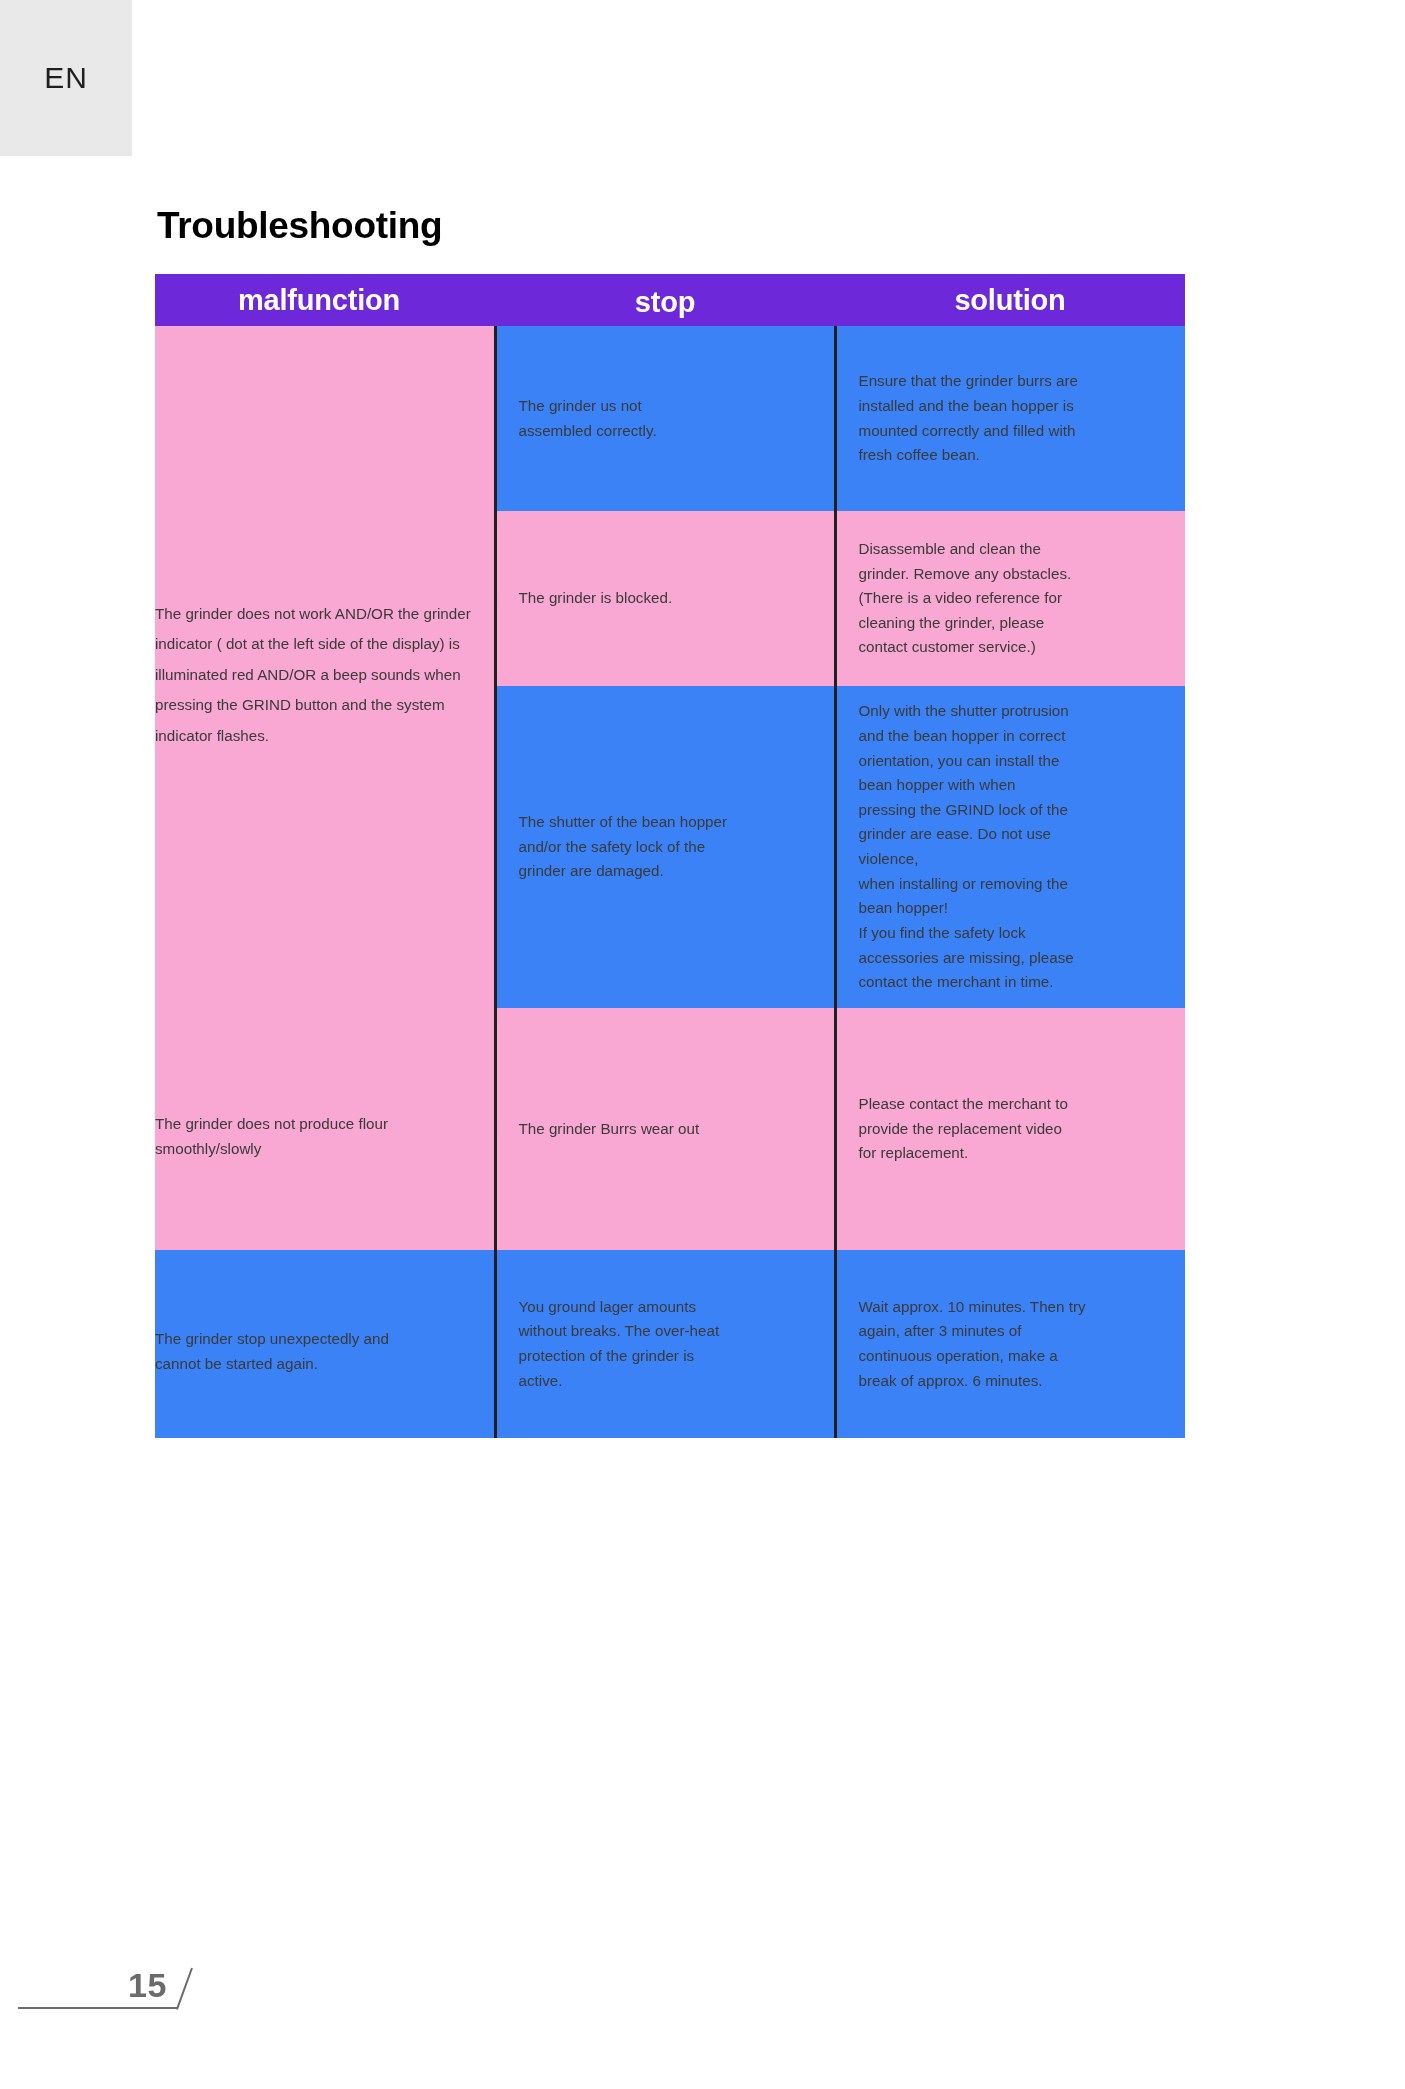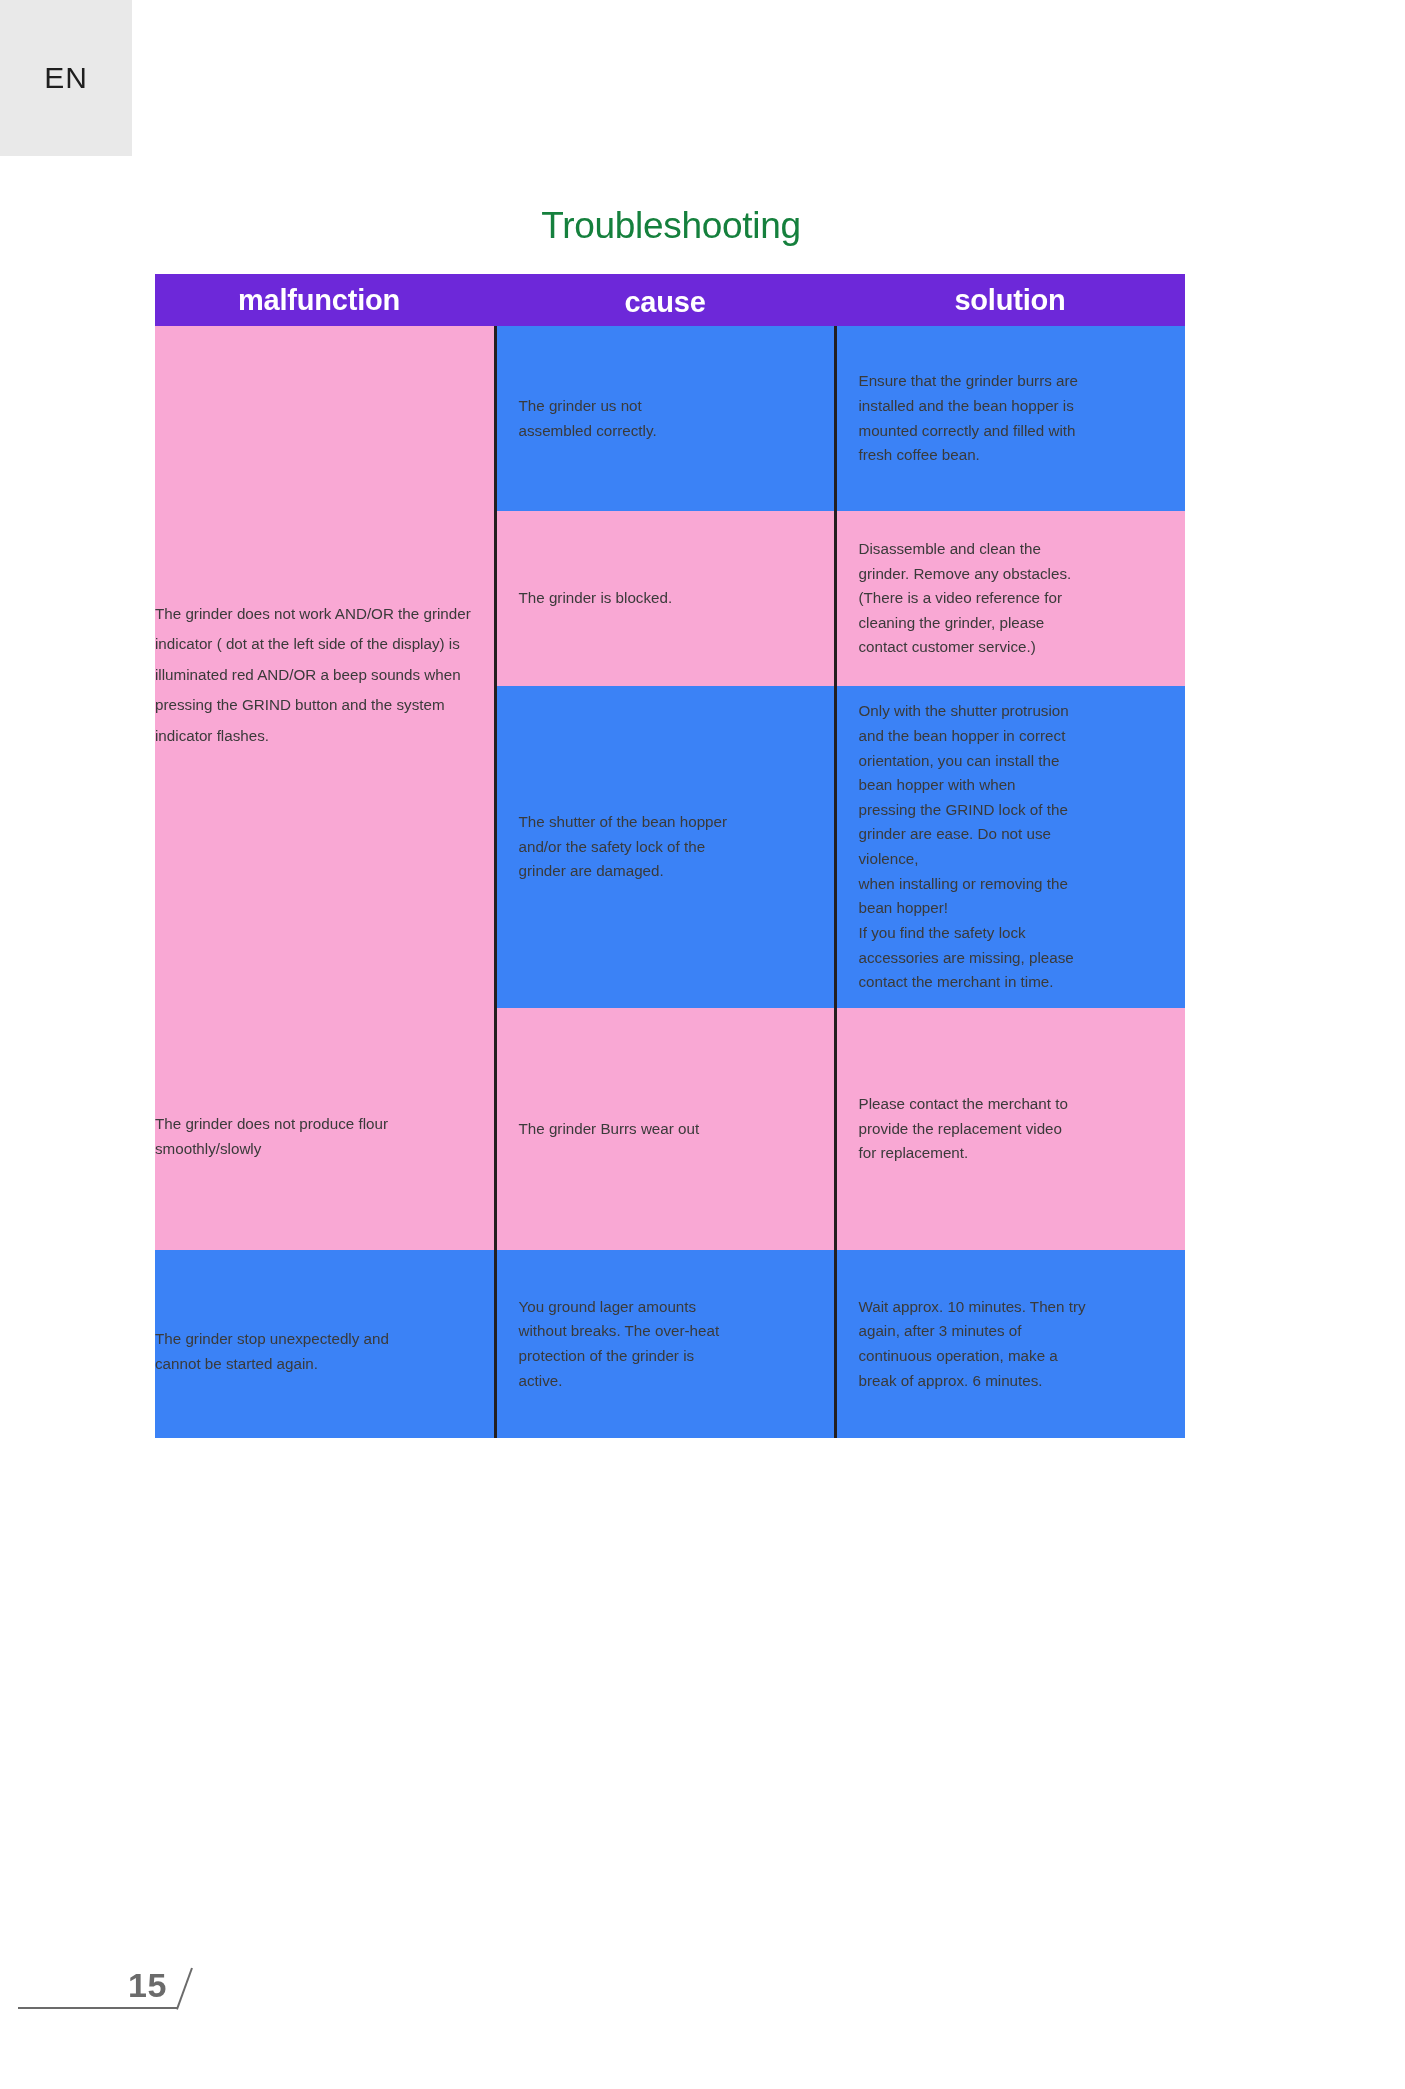--- a/index.html
+++ b/index.html
@@ -38,25 +38,24 @@
   
   .page-body {
     position: absolute;
     left: 155px;
     top: 205px;
     width: 1030px;
   }
 
   .page-title {
     font-size: 37px;
-    font-weight: 400;
+    font-weight: 700;
     letter-spacing: -0.3px;
-    color: #15803d;
+    color: #000000;
     margin: 0 0 27px 2px;
-    text-align: center;
   }
 
   
   .tbl {
     width: 1030px;
     border-collapse: collapse;
     table-layout: fixed;
   }
   .tbl col.c-malfunction { width: 340px; }
   .tbl col.c-cause       { width: 340px; }
@@ -143,21 +142,21 @@
 
   <table class="tbl">
     <colgroup>
       <col class="c-malfunction">
       <col class="c-cause">
       <col class="c-solution">
     </colgroup>
     <thead>
       <tr class="thead-row">
         <th class="th malfunction">malfunction</th>
-        <th class="th cause">cause</th>
+        <th class="th cause">stop</th>
         <th class="th solution">solution</th>
       </tr>
     </thead>
     <tbody>
 
       <tr style="height:185px">
         <td class="td malfunction" rowspan="3">
           <p>The grinder does not work AND/OR the grinder indicator ( dot at the left side of the display) is illuminated red AND/OR a beep sounds when pressing the GRIND button and the system indicator flashes.</p>
         </td>
         <td class="td shade div-left">

